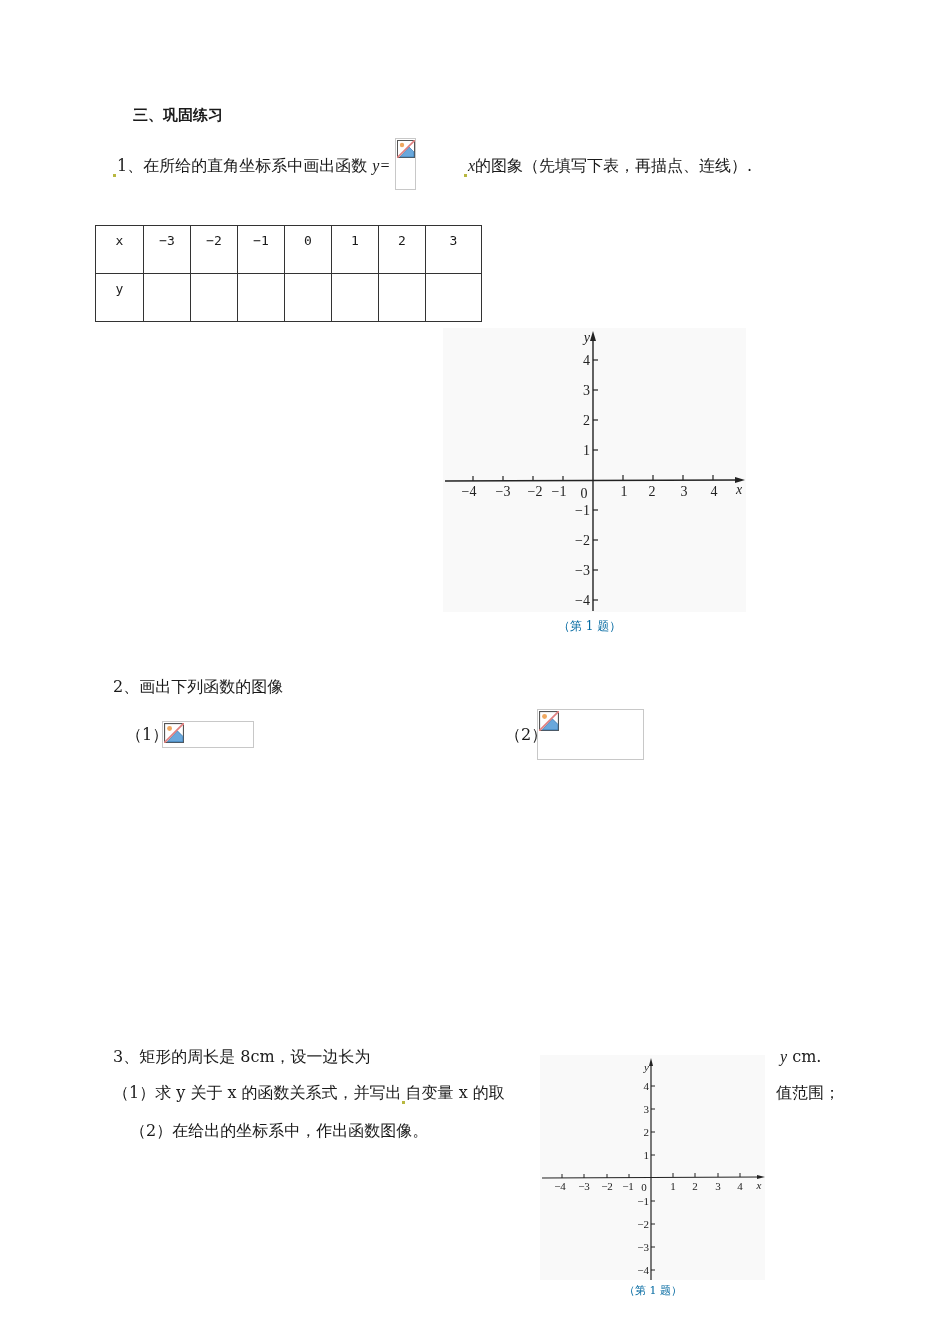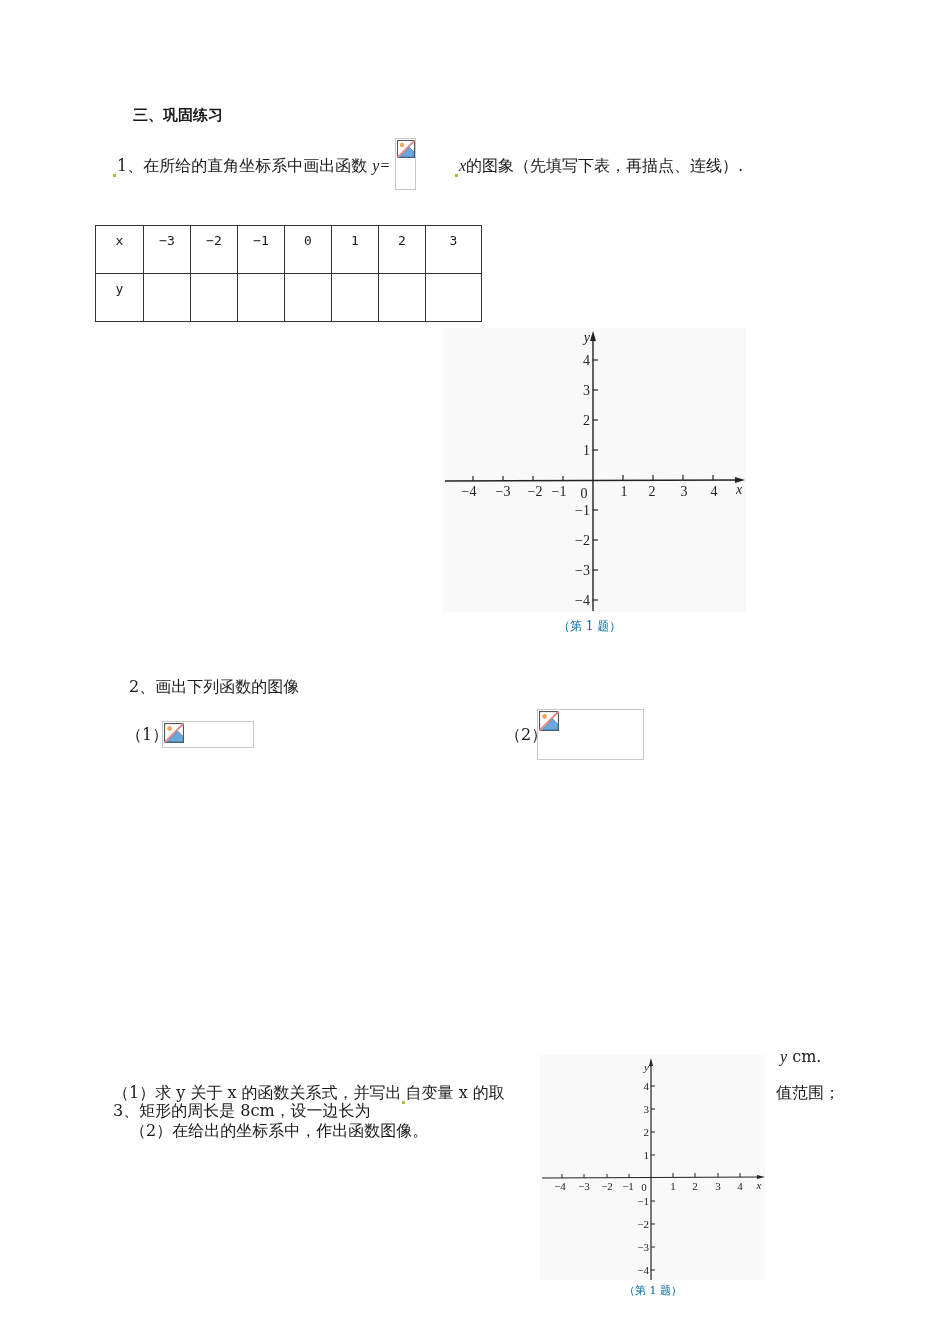--- a/index.html
+++ b/index.html
@@ -31,21 +31,21 @@
   <span class="ital">y=</span>
 </div>
 <div class="broken-img" style="left:395px; top:138px; width:19px; height:50px;">
   <svg width="18" height="18" viewBox="0 0 18 18">
     <rect x="0.5" y="0.5" width="17" height="17" fill="#fff" stroke="#555"></rect>
     <circle cx="5" cy="5" r="2.2" fill="#f0a860"></circle>
     <polygon points="3,17 12,7 17,12 17,17" fill="#6aa8dc" stroke="#2d6ea8" stroke-width="0.6"></polygon>
     <line x1="0" y1="18" x2="18" y2="0" stroke="#e08080" stroke-width="1.6"></line>
   </svg>
 </div>
-<div class="abs q-text" style="left:420px; top:156px;padding-left:35px;">
+<div class="abs q-text" style="left:429px; top:156px;padding-left:35px;">
   <span class="mark"></span><span class="ital">x</span><span>的图象（先填写下表，再描点、连线）.</span>
 </div>
 
 <table class="values">
   <tbody>
       <tr>
     <td class="head">x</td>
     <td>−3</td>
     <td>−2</td>
     <td>−1</td>
@@ -115,41 +115,41 @@
         <text x="147" y="127">1</text>
       <text x="147" y="187">−1</text>
         <text x="147" y="217">−2</text>
       <text x="147" y="247">−3</text>
         <text x="147" y="277">−4</text>
     </g>
   </svg>
 </div>
 <div class="abs caption" style="left:558px; top:618px;">（第 1 题）</div>
 
-<div class="abs q-text" style="left:113px; top:677px;margin-left:16px;">2、画出下列函数的图像</div>
+<div class="abs q-text" style="left:113px; top:677px;">2、画出下列函数的图像</div>
 <div class="abs q-text" style="left:126px; top:725px;">（1）</div>
 <div class="broken-img" style="left:162px; top:721px; width:90px; height:25px;">
   <svg width="20" height="20" viewBox="0 0 18 18">
     <rect x="0.5" y="0.5" width="17" height="17" fill="#fff" stroke="#555"></rect>
     <circle cx="5" cy="5" r="2.2" fill="#f0a860"></circle>
     <polygon points="3,17 12,7 17,12 17,17" fill="#6aa8dc" stroke="#2d6ea8" stroke-width="0.6"></polygon>
     <line x1="0" y1="18" x2="18" y2="0" stroke="#e08080" stroke-width="1.6"></line>
   </svg>
 </div>
 <div class="abs q-text" style="left:505px; top:725px;">（2）</div>
 <div class="broken-img" style="left:537px; top:709px; width:105px; height:49px;">
   <svg width="20" height="20" viewBox="0 0 18 18">
     <rect x="0.5" y="0.5" width="17" height="17" fill="#fff" stroke="#555"></rect>
     <circle cx="5" cy="5" r="2.2" fill="#f0a860"></circle>
     <polygon points="3,17 12,7 17,12 17,17" fill="#6aa8dc" stroke="#2d6ea8" stroke-width="0.6"></polygon>
     <line x1="0" y1="18" x2="18" y2="0" stroke="#e08080" stroke-width="1.6"></line>
   </svg>
 </div>
 
-<div class="abs q-text" style="left:113px; top:1101px;">
+<div class="abs q-text" style="left:113px; top:1047px;">
   <span>3、矩形的周长是 8cm，设一边长为</span>
 </div>
 
 <div class="abs q-text" style="left:780px; top:1047px;">
   <span class="ital">y</span><span> cm.</span>
 </div>
 <div class="abs q-text" style="left:113px; top:1083px;">
   <span>（1）求 y 关于 x 的函数关系式，并写出</span><span class="mark"></span><span>自变量 x 的取</span>
 </div>
 <div class="abs q-text" style="left:776px; top:1083px;">值范围；</div>

